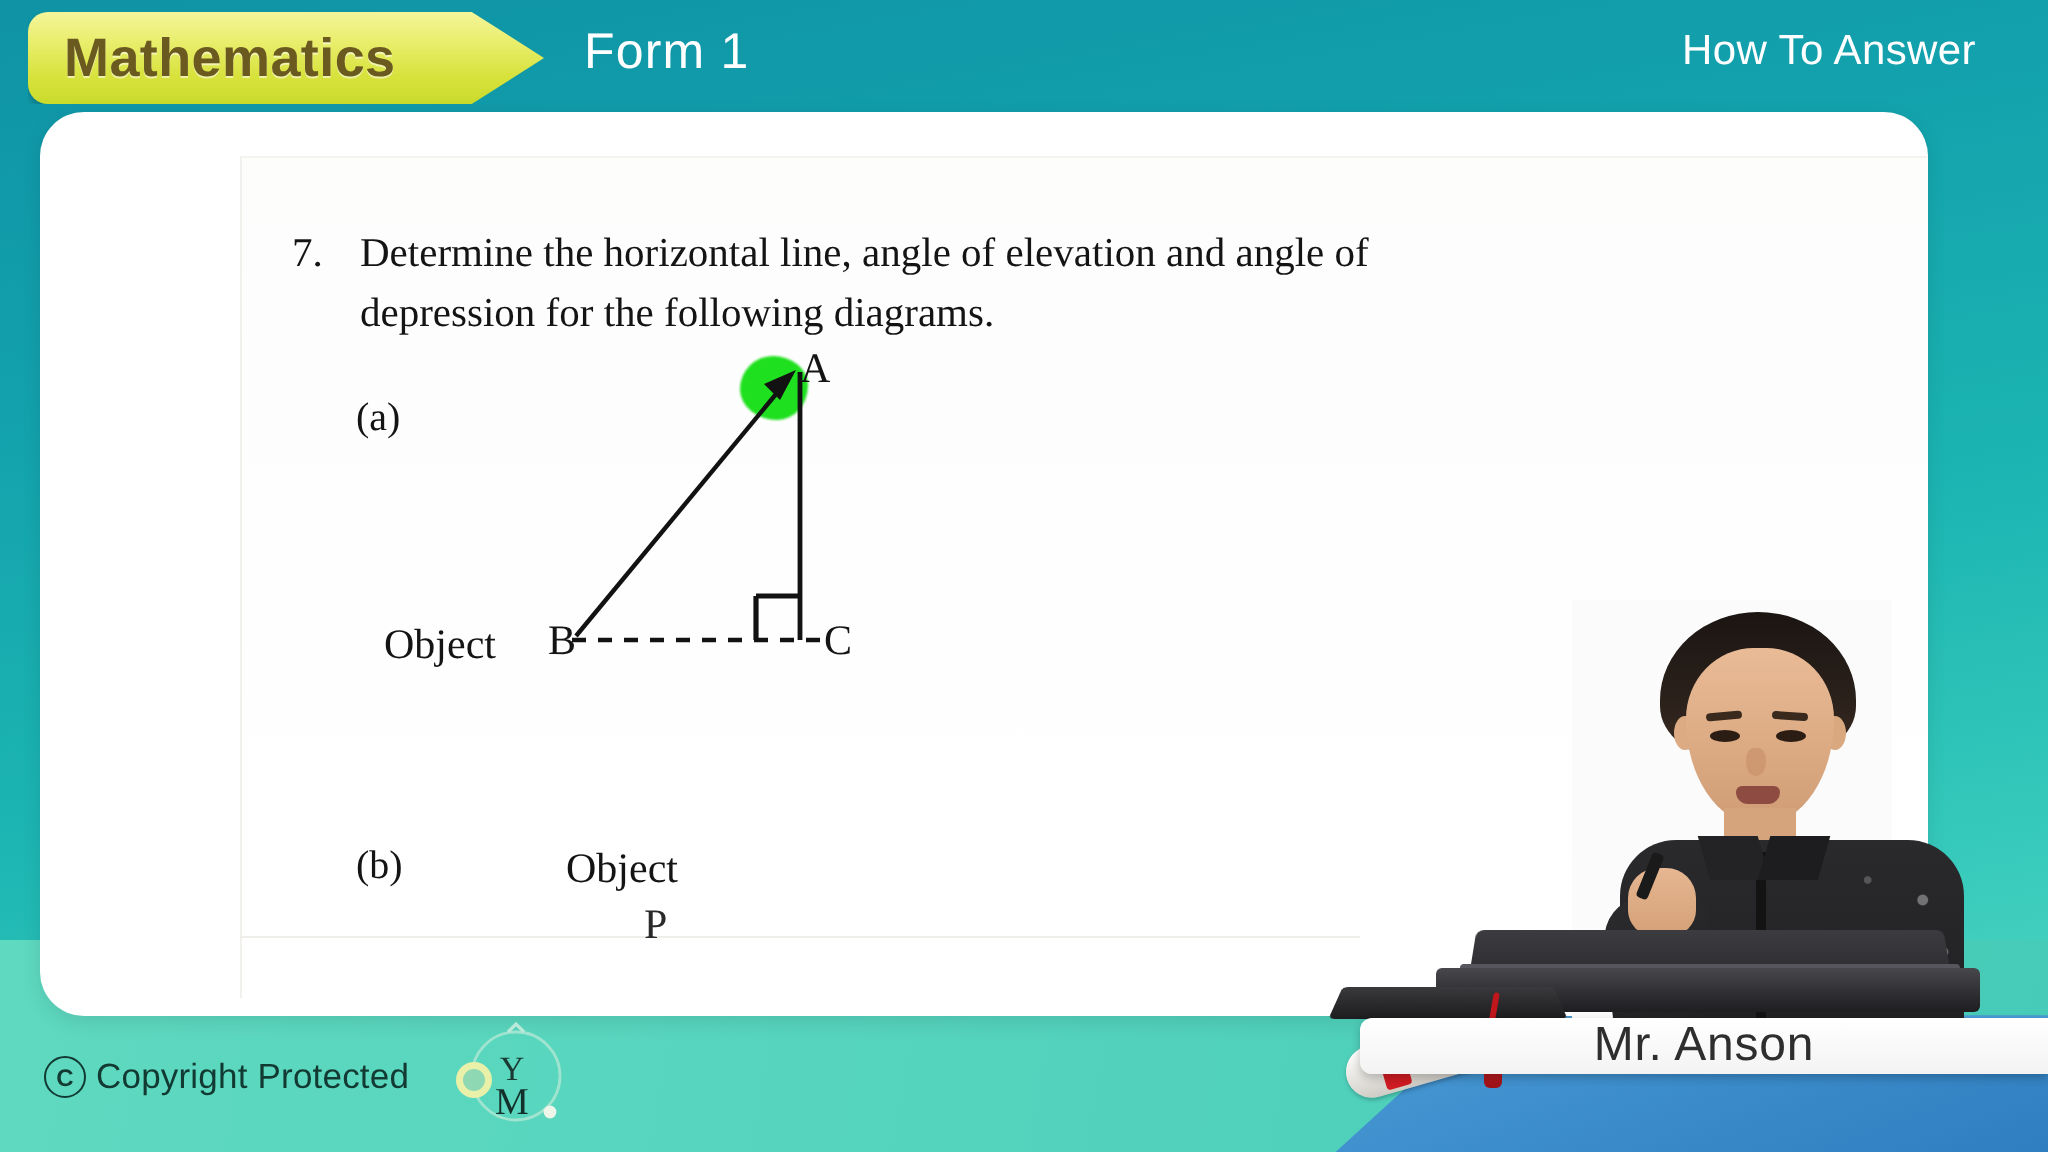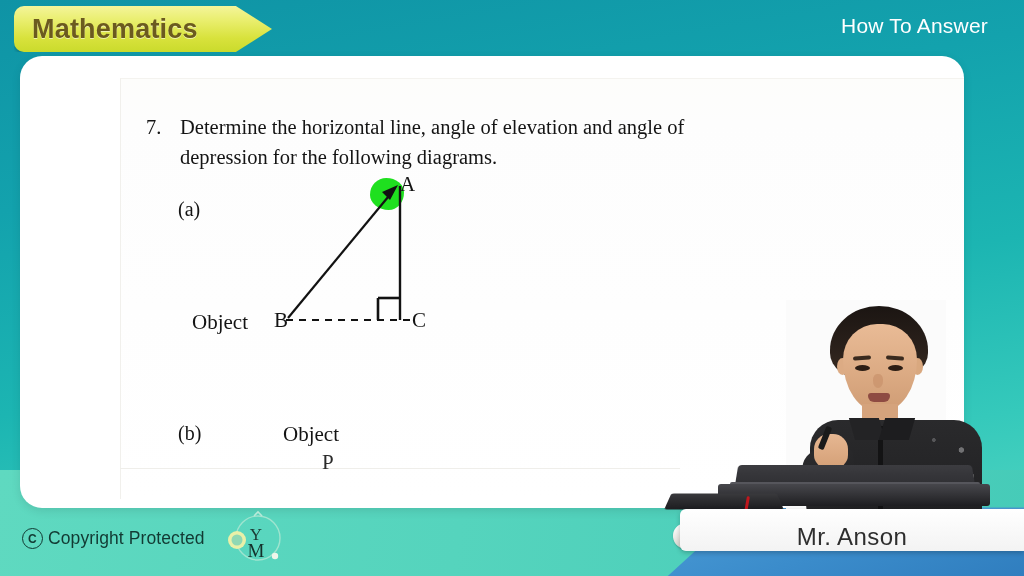--- a/index.html
+++ b/index.html
@@ -244,21 +244,21 @@
     border-radius:13px;transform:rotate(-16deg);
     box-shadow:0 1px 2px rgba(0,0,0,.25);
   }
   .scroll-ribbon{
     position:absolute;left:690px;top:518px;width:13px;height:26px;
     background:#cf1b22;border-radius:2px;transform:rotate(-16deg);
   }
 
   
   .name-bar{
-    position:absolute;left:680px;top:509px;width:344px;height:42px;
+    position:absolute;left:680px;top:509px;width:344px;height:28px;
     background:linear-gradient(180deg,#ffffff 0%,#f3f3f3 100%);
     border-radius:6px 0 0 6px;
     box-shadow:0 2px 5px rgba(0,0,0,.22);
     display:flex;align-items:flex-end;justify-content:center;
   }
   .name-text{font-size:24px;color:#2e2e2e;letter-spacing:.4px;}
 </style>
 </head>
 <body>
 
@@ -267,20 +267,21 @@
   <div class="bg-teal"></div>
   <div class="bg-mint"></div>
   <div class="desk-wedge2"></div>
   <div class="desk-wedge"></div>
 
   <div class="header-bar">
     <div class="subject-tab"></div>
     <div class="subject-tab-inner">
       <span class="subject-text">Mathematics</span>
     </div>
+    <div class="form-label">Form 1</div>
     <div class="how-to-answer">How To Answer</div>
   </div>
 
   <div class="content-card">
     <div class="inner-sheet"></div>
     <div class="sheet-hairline"></div>
   </div>
 
   <div class="question">
     <span class="q-num">7.</span>

